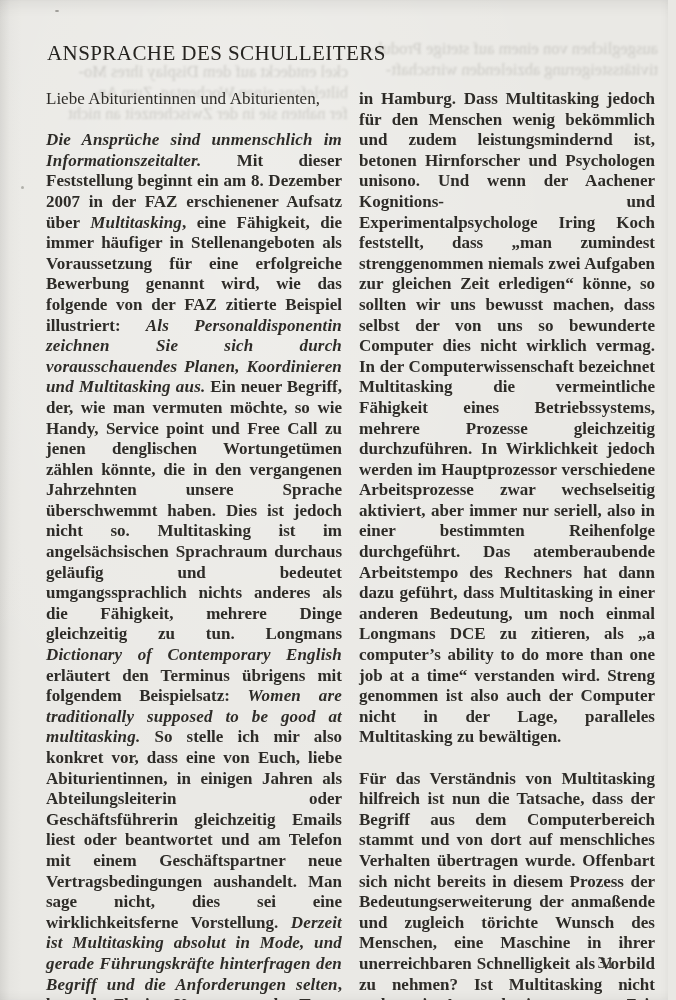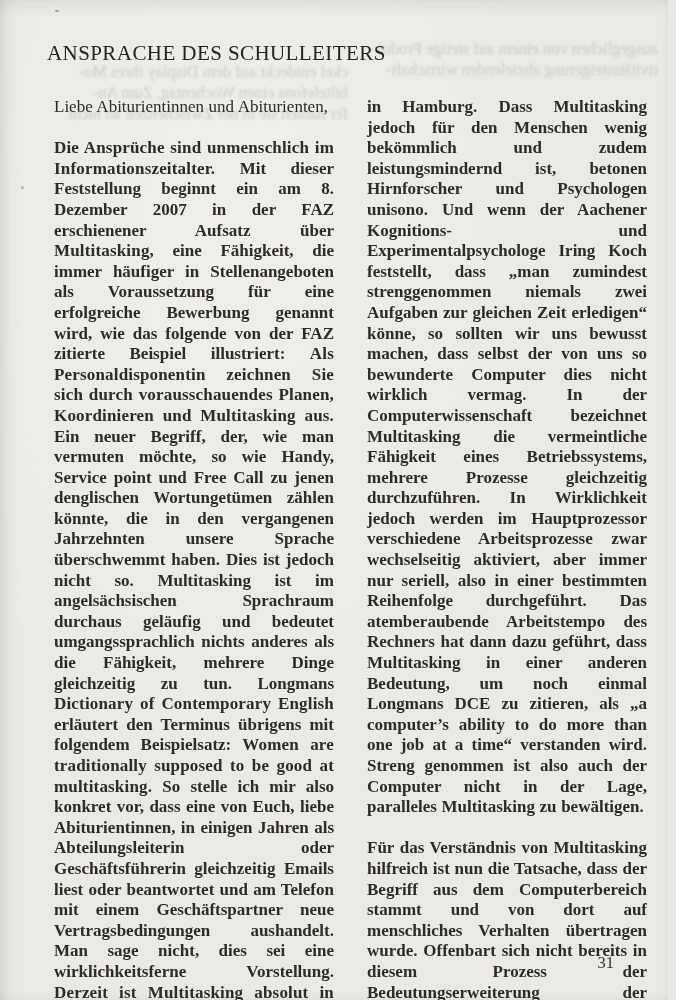--- a/index.html
+++ b/index.html
@@ -46,24 +46,24 @@
   .col {
     flex: 1 1 0;
     min-width: 0;
     font-size: 17px;
     line-height: 20.6px;
     text-align: justify;
     hyphens: auto;
     -webkit-hyphens: auto;
     word-spacing: 0.02em;
   }
-  .col p { margin: 8px; }
+  .col p { margin: 0; }
   .col p + p { margin-top: 20.6px; }
   .seg-n  { font-weight: 700; font-style: normal; }
-  .seg-bi { font-weight: 700; letter-spacing: 0.01em; }
+  .seg-bi { font-weight: 700; font-style: italic; letter-spacing: 0.01em; }
   .page-number {
     position: absolute;
     right: 54px;
     top: 953px;
     font-size: 16.5px;
     color: #35332f;
     z-index: 3;
   }
   .ghost {
     position: absolute;

